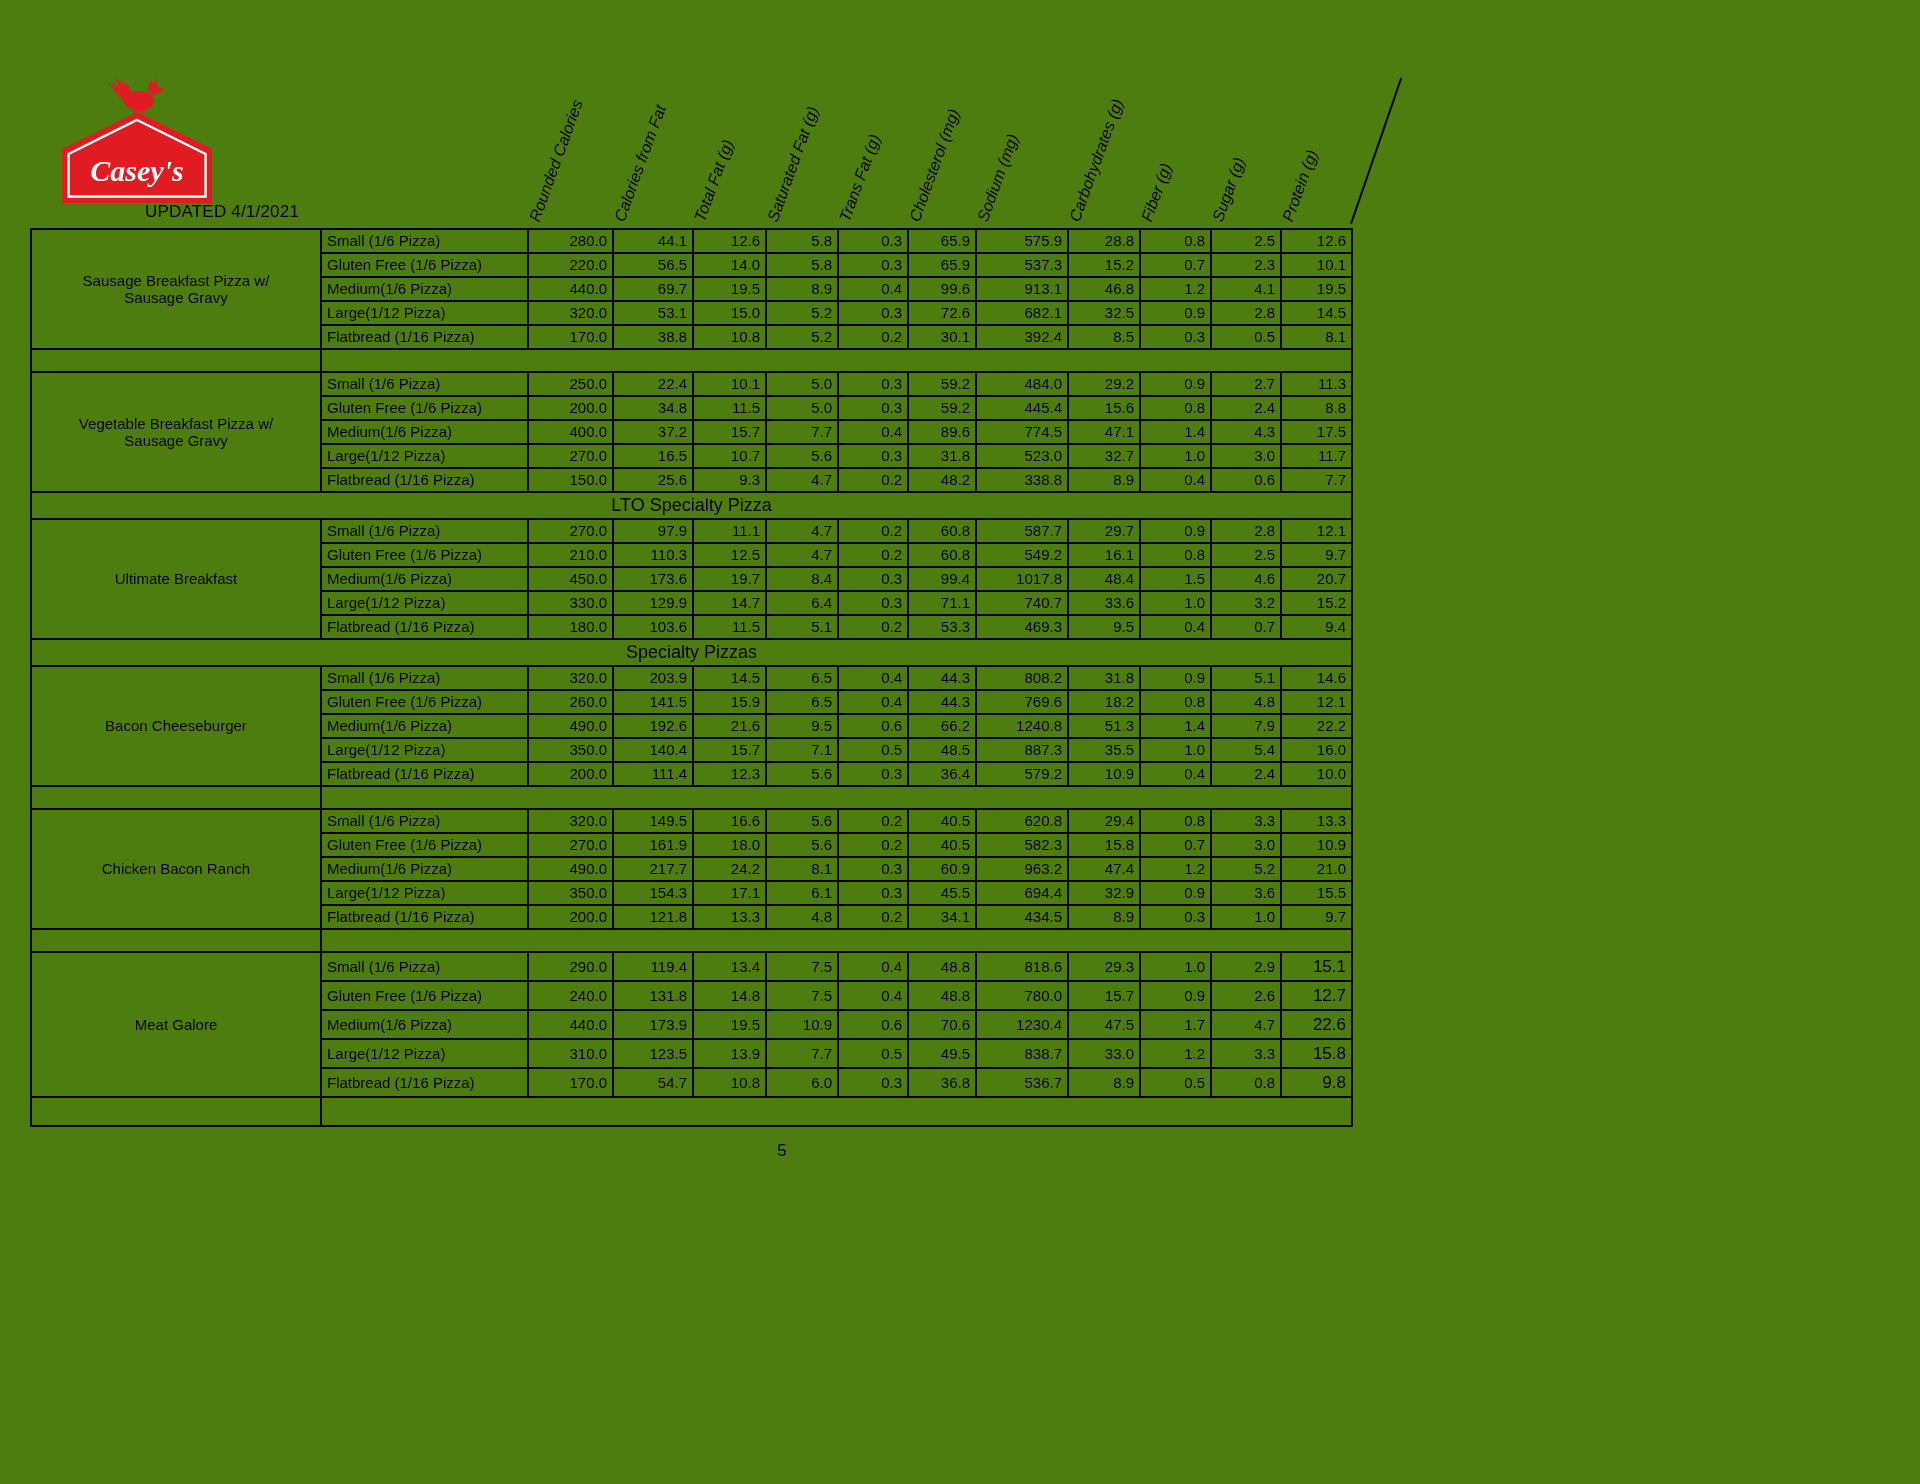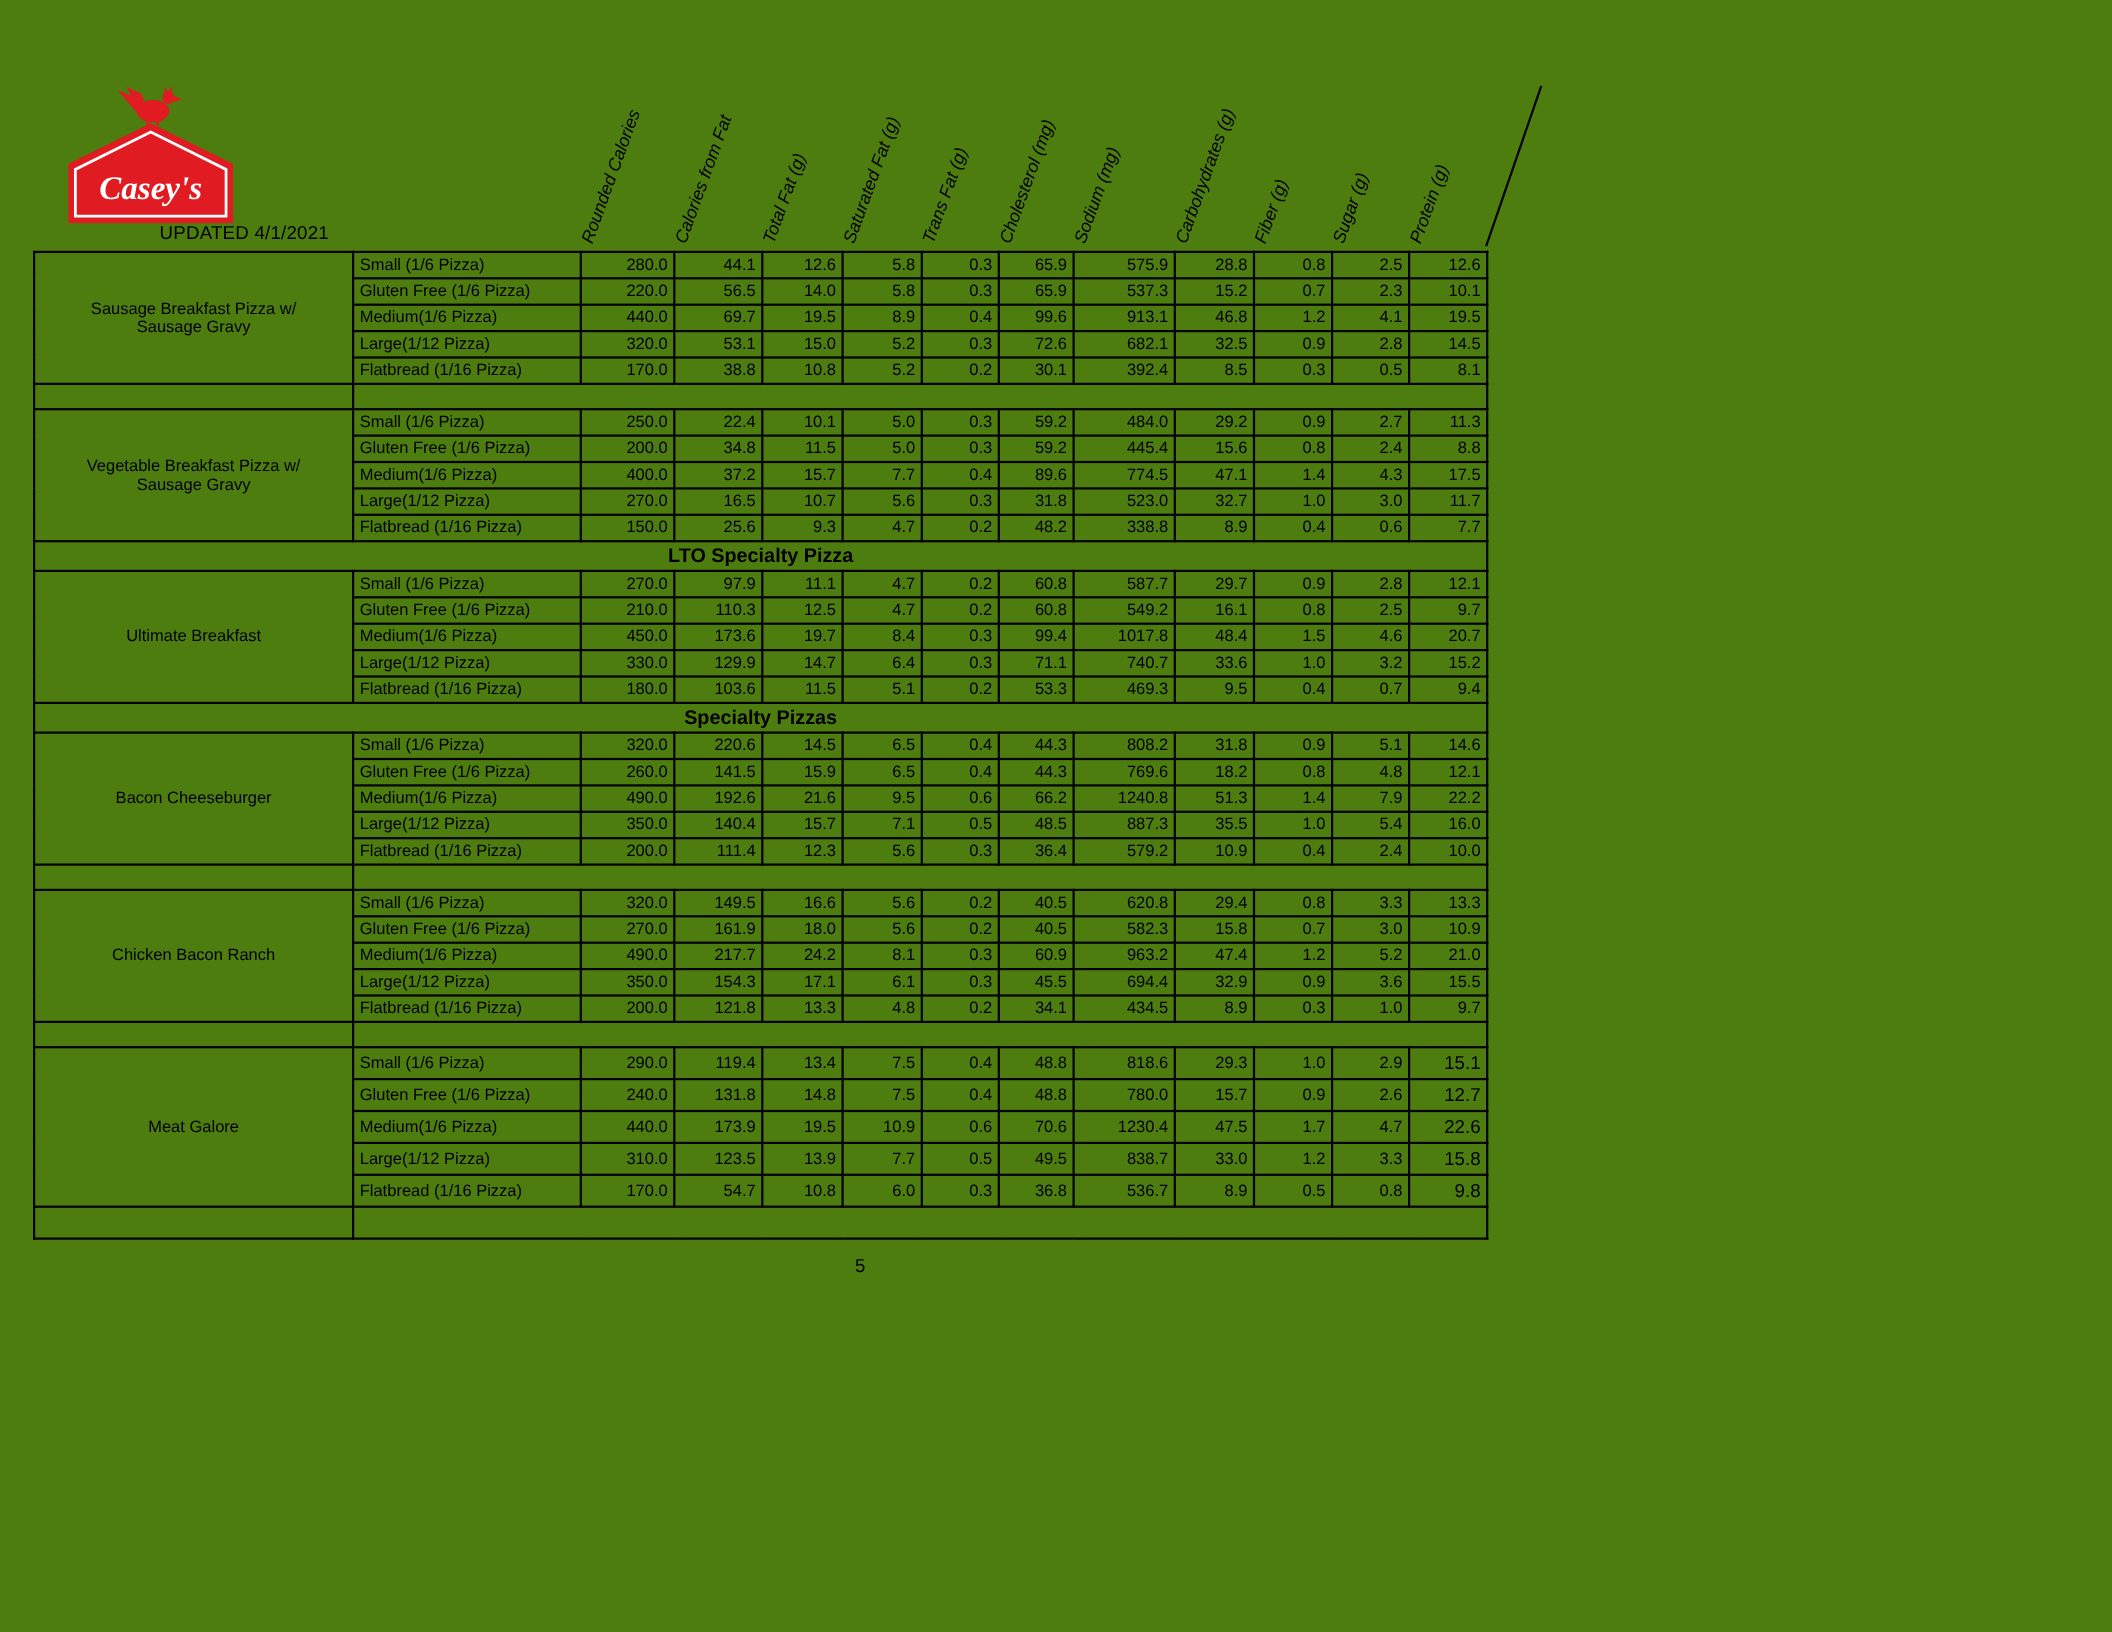--- a/index.html
+++ b/index.html
@@ -22,21 +22,21 @@
 
   
   table.nutrition-table{position:absolute;left:30px;top:228px;width:1321px;border-collapse:collapse;table-layout:fixed;}
   .nutrition-table td{border:2px solid #000;padding:0 5px;font-size:15px;line-height:1.15;vertical-align:middle;overflow:hidden;}
   td.group-cell{text-align:center;padding:0 28px;margin-left:22px;}
   td.size-cell{text-align:left;margin-top:20px;}
   td.value-cell{text-align:right;}
   tr.data-row td{height:22px;}
   tr.data-row.tall td{height:27px;}
   tr.data-row.tall td.value-cell:last-child{font-size:17px;}
-  tr.section-row td{height:25px;text-align:center;font-weight:bold;font-size:18px;}
+  tr.section-row td{height:25px;text-align:center;font-weight:normal;font-size:18px;}
   tr.spacer-row td{height:21px;}
   tr.spacer-row.tall td{height:27px;}
 
   .pagenum{position:absolute;left:770px;top:1141px;width:24px;text-align:center;font-size:17px;}
 </style>
 </head>
 <body>
 
 <div class="page">
 
@@ -333,21 +333,21 @@
           <td class="value-cell">0.7</td>
           <td class="value-cell">9.4</td>
         </tr>
         <tr class="section-row">
           <td class="" colspan="13">Specialty Pizzas</td>
         </tr>
         <tr class="data-row">
           <td class="group-cell" rowspan="5">Bacon Cheeseburger</td>
           <td class="size-cell">Small (1/6 Pizza)</td>
           <td class="value-cell">320.0</td>
-          <td class="value-cell">220.6</td>
+          <td class="value-cell">203.9</td>
           <td class="value-cell">14.5</td>
           <td class="value-cell">6.5</td>
           <td class="value-cell">0.4</td>
           <td class="value-cell">44.3</td>
           <td class="value-cell">808.2</td>
           <td class="value-cell">31.8</td>
           <td class="value-cell">0.9</td>
           <td class="value-cell">5.1</td>
           <td class="value-cell">14.6</td>
         </tr>

